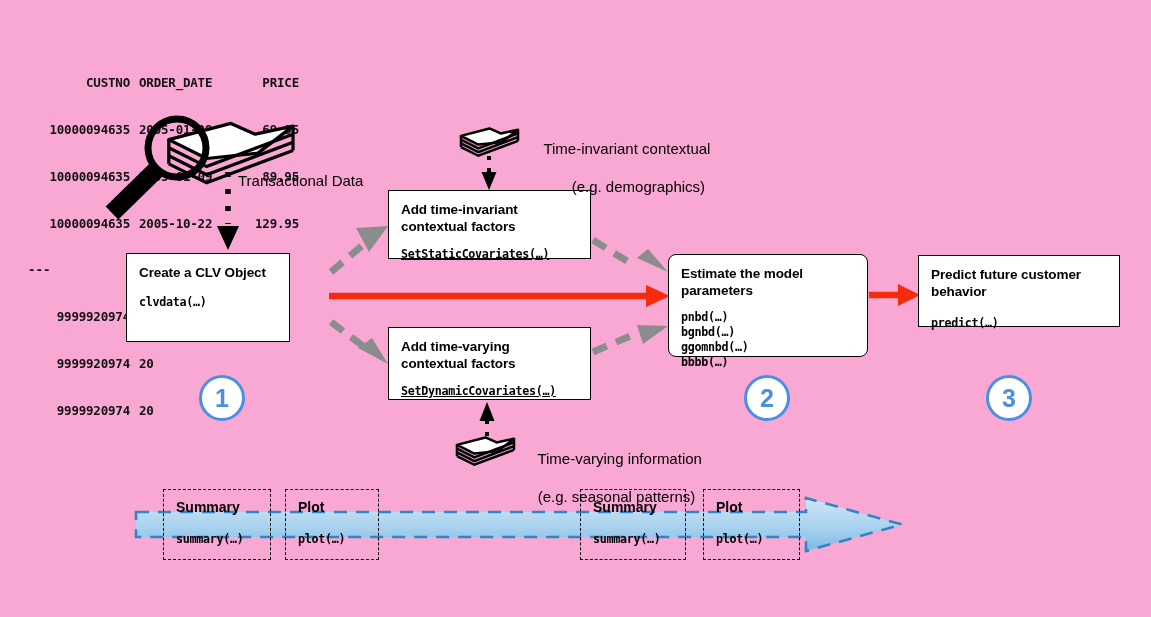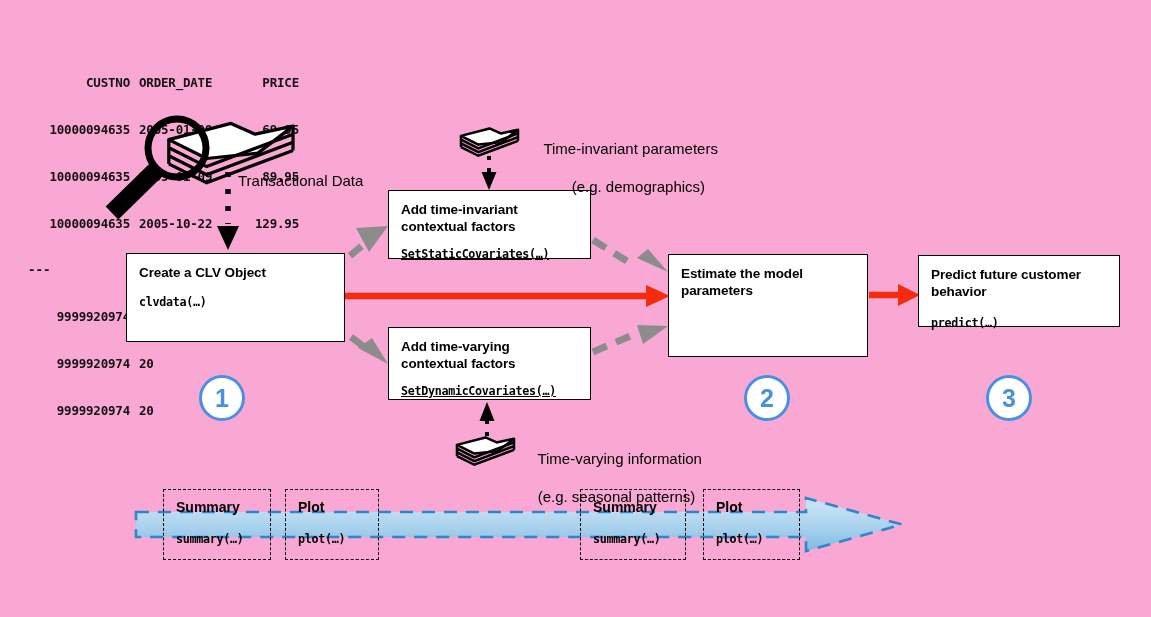--- a/index.html
+++ b/index.html
@@ -70,24 +70,24 @@
     font-family: "DejaVu Sans Mono", "Liberation Mono", monospace;
     font-size: 11.7px;
     font-weight: bold;
     line-height: 15px;
     color: #000000;
     margin-top: 14px;
     letter-spacing: -0.3px;
   }
   .pbox .func .fn { display: block; }
 
-  #box-clvdata      { left: 126px; top: 253px; width: 219px; height: 89px; }
+  #box-clvdata      { left: 126px; top: 253px; width: 164px; height: 89px; }
   #box-static       { left: 388px; top: 190px; width: 203px; height: 69px; }
   #box-dynamic      { left: 388px; top: 327px; width: 203px; height: 73px; }
-  #box-estimate     { left: 668px; top: 254px; width: 200px; height: 103px; }
+  #box-estimate     { left: 668px; top: 254px; width: 200px; height: 103px; border-radius: 8px; }
   #box-predict      { left: 918px; top: 255px; width: 202px; height: 72px; }
 
   #box-static .func, #box-dynamic .func { margin-top: 12px; text-decoration: underline; }
   #box-estimate .func { margin-top: 11px; }
   #box-predict .func { margin-top: 16px; }
 
   
   .annot {
     position: absolute;
     font-family: "Liberation Sans", sans-serif;
@@ -281,36 +281,42 @@
     <div class="func">
       <span class="fn">SetDynamicCovariates(…)</span>
     </div>
   </div>
 
   <div class="pbox" id="box-estimate">
     <div class="title">
       <span>Estimate the model</span><br>
       <span>parameters</span>
     </div>
+    <div class="func">
+      <span class="fn">pnbd(…)</span>
+      <span class="fn">bgnbd(…)</span>
+      <span class="fn">ggomnbd(…)</span>
+      <span class="fn">bbbb(…)</span>
+    </div>
   </div>
 
   <div class="pbox" id="box-predict">
     <div class="title">
       <span>Predict future customer</span><br>
       <span>behavior</span>
     </div>
     <div class="func">
       <span class="fn">predict(…)</span>
     </div>
   </div>
 
   <div class="annot" id="label-transactional">Transactional Data</div>
 
   <div class="annot" id="label-invariant">
-    <span>Time-invariant parameters</span><br>
+    <span>Time-invariant contextual</span><br>
     <span style="display:inline-block;padding-left:28px">(e.g. demographics)</span>
   </div>
 
   <div class="annot" id="label-varying">
     <span>Time-varying information</span><br>
     <span>(e.g. seasonal patterns)</span>
   </div>
 
   <div class="step-circle" id="step-1">
     <span>1</span>

